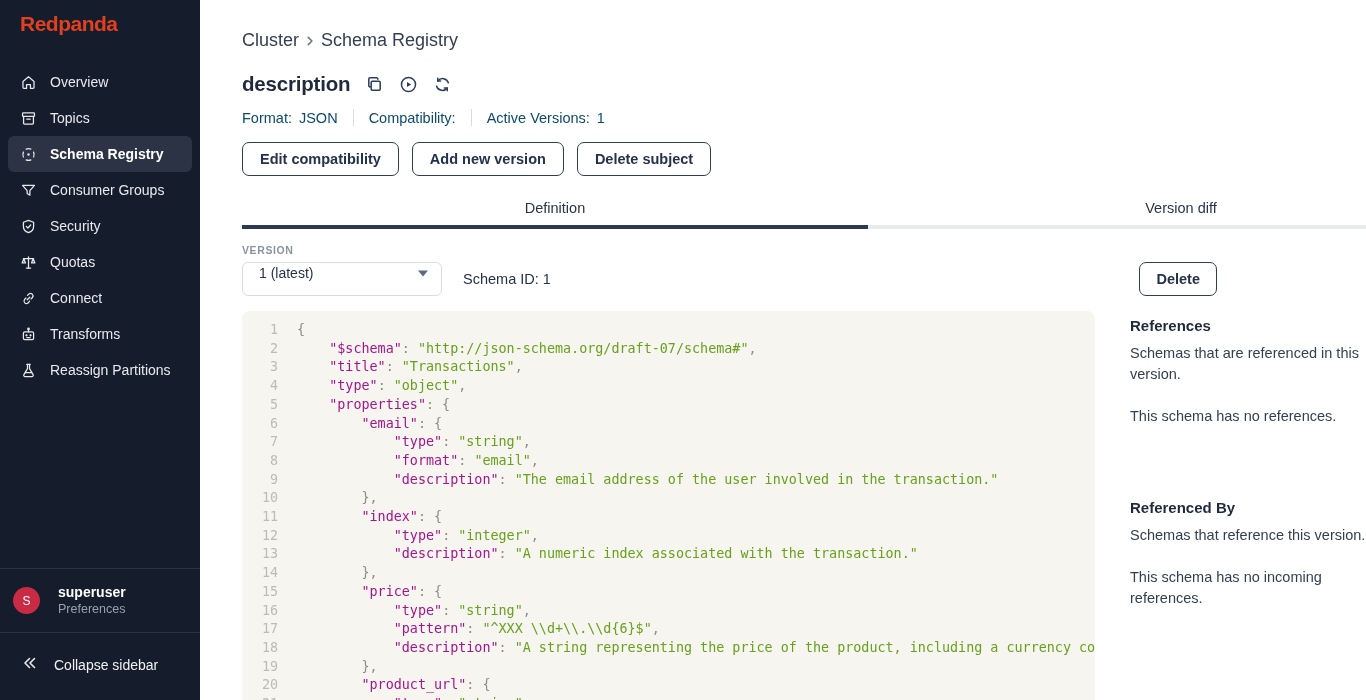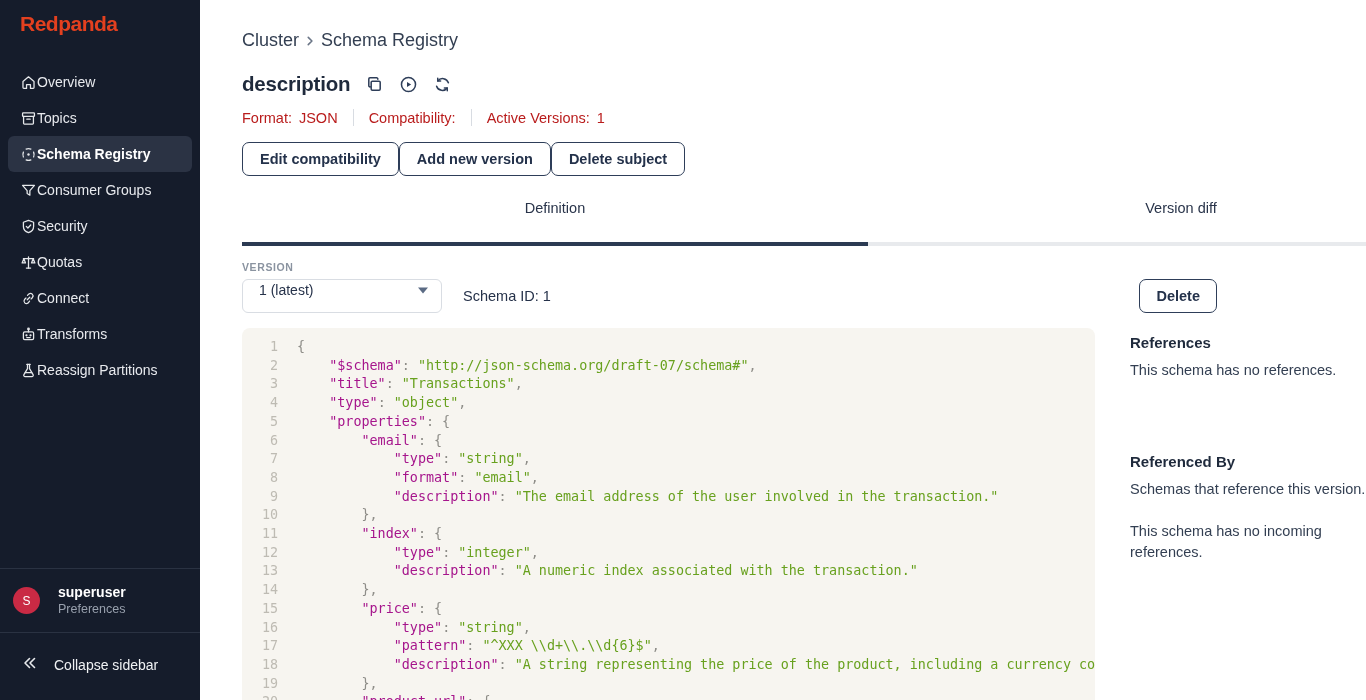--- a/index.html
+++ b/index.html
@@ -6,21 +6,21 @@
   html,body { width:1366px; height:700px; overflow:hidden; background:#fff;
     font-family:"Liberation Sans", sans-serif; }
 
   
   .sidebar { position:fixed; left:0; top:0; width:200px; height:700px;
     background:#151C2B; color:#EDEFF2; display:flex; flex-direction:column; z-index:5; }
   .logo { padding:12px 20px 6px 20px; font-size:21px; font-weight:700;
     color:#E3401F; letter-spacing:-0.5px; }
   .nav { margin-top:22px; flex:0 0 auto; }
   .nav-item { height:36px; margin:0 8px; padding:0 12px; display:flex; align-items:center;
-    border-radius:6px; font-size:14px; color:#E8EAEE; cursor:pointer; }
+    gap:13px; border-radius:6px; font-size:14px; color:#E8EAEE; cursor:pointer; }
   .nav-item.active { background:#2B3344; font-weight:700; color:#FFFFFF; }
   .nav-item .ico { width:17px; height:17px; flex:0 0 17px; display:flex; align-items:center; }
   .nav-item svg { width:17px; height:17px; stroke:#E6E8EB; stroke-width:1.5;
     fill:none; stroke-linecap:round; stroke-linejoin:round; }
   .side-spacer { flex:1 1 auto; }
   .side-divider { border-top:1px solid #2A3242; }
   .user-row { display:flex; align-items:center; gap:18px; padding:14px 13px; }
   .avatar { width:27px; height:27px; border-radius:50%; background:#C92A44; color:#fff;
     font-size:12px; display:flex; align-items:center; justify-content:center; }
   .user-name { font-size:14px; font-weight:600; color:#FFFFFF; line-height:18px; }
@@ -36,31 +36,31 @@
   .breadcrumb { display:flex; align-items:center; gap:4px; padding-top:30px;
     font-size:18px; color:#333F52; }
   .crumb { cursor:pointer; }
   .crumb-sep svg { width:14px; height:14px; stroke:#6B7687; stroke-width:1.8; fill:none;
     stroke-linecap:round; stroke-linejoin:round; display:block; }
   .title-row { margin-top:21px; display:flex; align-items:center; gap:15px; }
   .page-title { font-size:20.5px; font-weight:700; color:#1F2A3C; letter-spacing:-0.2px; }
   .title-icon { cursor:pointer; display:flex; }
   .title-icon svg { width:19px; height:19px; stroke:#2E3E59; stroke-width:1.6; fill:none;
     stroke-linecap:round; stroke-linejoin:round; }
-  .meta-row { margin-top:13px; display:flex; align-items:center; font-size:14.5px; color:#b91c1c; }
+  .meta-row { margin-top:13px; display:flex; align-items:center; font-size:14.5px; color:#0c4a6e; }
   .meta-pair { display:flex; gap:7px; }
   .meta-div { width:1px; height:17px; background:#D8DCE2; margin:0 15px; }
-  .actions-row { margin-top:16px; display:flex; }
+  .actions-row { margin-top:16px; display:flex; gap:13px; }
   .btn { background:#fff; border:1px solid #2E3E59; border-radius:7px; height:34px;
     padding:0 17px; font-size:14.5px; font-weight:600; color:#24324B; cursor:pointer;
     font-family:"Liberation Sans", sans-serif; }
   .btn-sm { padding:0 16px; }
 
   .tabbar { margin-top:17px; width:1252px; display:flex; border-bottom:4px solid #E8EAED; }
-  .tab { width:626px; text-align:center; padding:7px 0 26px 0; font-size:14.5px;
+  .tab { width:626px; text-align:center; padding:7px 0 9px 0; font-size:14.5px;
     color:#29344A; cursor:pointer; position:relative; }
   .tab.active { font-weight:400; }
   .tab.active::after { content:""; position:absolute; left:0; right:0; bottom:-4px;
     height:4px; background:#2B3A52; }
 
   .version-label { margin-top:15px; font-size:10.5px; font-weight:600; letter-spacing:0.6px;
     color:#8A93A0; }
   .version-row { margin-top:6px; width:975px; display:flex; align-items:center; }
   .select { width:200px; height:34px; border:1px solid #D9DDE3; border-radius:6px;
     display:flex; align-items:center; justify-content:space-between; padding:0 13px 12px 16px;
@@ -302,20 +302,21 @@
           <div class="code-line"><span class="ln">16</span><span class="code"><span class="tk-punct">            </span><span class="tk-key">"type"</span><span class="tk-punct">:</span><span class="tk-punct"> </span><span class="tk-str">"string"</span><span class="tk-punct">,</span></span></div>
           <div class="code-line"><span class="ln">17</span><span class="code"><span class="tk-punct">            </span><span class="tk-key">"pattern"</span><span class="tk-punct">:</span><span class="tk-punct"> </span><span class="tk-str">"^XXX \\d+\\.\\d{6}$"</span><span class="tk-punct">,</span></span></div>
           <div class="code-line"><span class="ln">18</span><span class="code"><span class="tk-punct">            </span><span class="tk-key">"description"</span><span class="tk-punct">:</span><span class="tk-punct"> </span><span class="tk-str">"A string representing the price of the product, including a currency code followed by the amount."</span></span></div>
           <div class="code-line"><span class="ln">19</span><span class="code"><span class="tk-punct">        },</span></span></div>
           <div class="code-line"><span class="ln">20</span><span class="code"><span class="tk-punct">        </span><span class="tk-key">"product_url"</span><span class="tk-punct">:</span><span class="tk-punct"> {</span></span></div>
           <div class="code-line"><span class="ln">21</span><span class="code"><span class="tk-punct">            </span><span class="tk-key">"type"</span><span class="tk-punct">:</span><span class="tk-punct"> </span><span class="tk-str">"string"</span><span class="tk-punct">,</span></span></div>
         </div>
 
       <div class="refs">
         <h3>References</h3>
+        <p class="ref-desc">Schemas that are referenced in this version.</p>
         <p class="ref-empty">This schema has no references.</p>
         <h3>Referenced By</h3>
         <p class="ref-desc">Schemas that reference this version.</p>
         <p>This schema has no incoming references.</p>
       </div>
     </div>
   </div>
 </main>
 
 </body></html>

